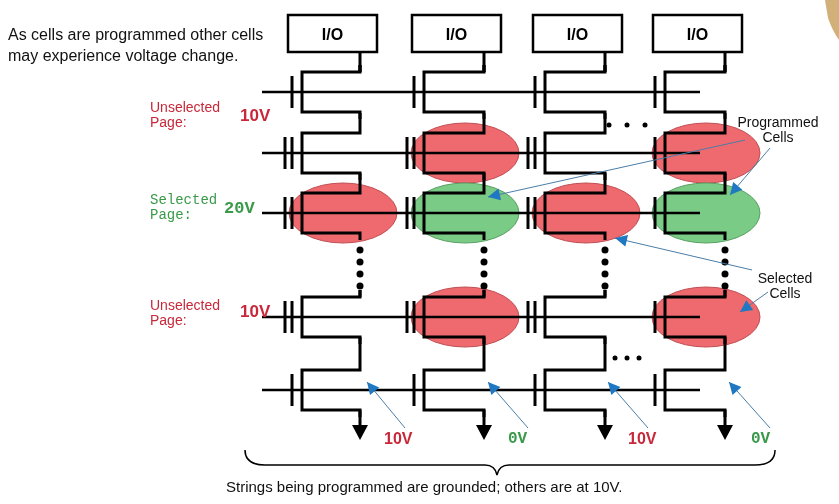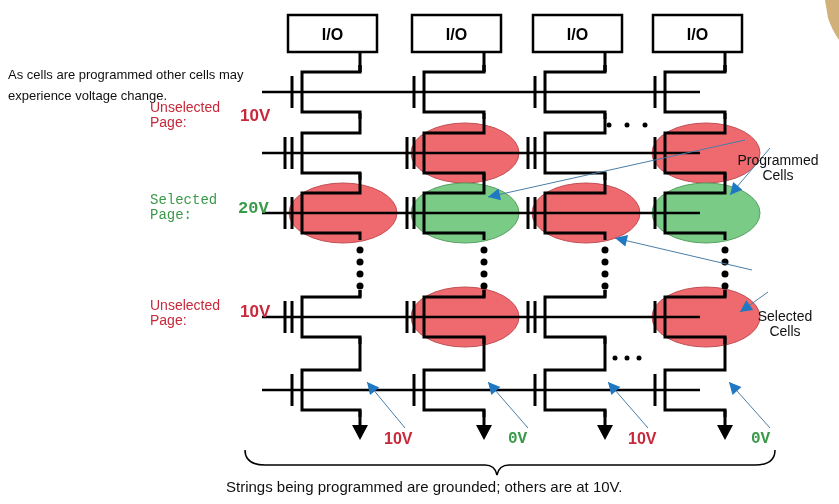--- a/index.html
+++ b/index.html
@@ -1,26 +1,26 @@
 <!DOCTYPE html>
 <html><head>
 <meta charset="utf-8">
 <style>
   html, body { margin: 0; padding: 0; background: #ffffff; }
   body { width: 839px; height: 504px; position: relative; overflow: hidden;
          font-family: "Liberation Sans", sans-serif; }
   #stage { position: absolute; left: 0; top: 0; }
   .caption { position: absolute; left: 8px; top: 24px; width: 270px;
-             font-size: 13px; line-height: 21px; color: #111; margin-top: 40px; }
+             font-size: 16px; line-height: 21px; color: #111; }
   .footer { position: absolute; left: 226px; top: 478px; font-size: 15px; color: #111; white-space: nowrap; }
   .page-label { position: absolute; text-align: left; font-size: 14px; line-height: 15px; }
   .page-label .v { position: absolute; font-weight: bold; font-size: 17px; }
   .red { color: #c8283a; }
   .green { color: #3a9a4a; font-family: Liberation Mono, monospace; }
-  .callout { position: absolute; text-align: center; font-size: 14px; line-height: 15px; color: #111; margin-top: 38px; }
+  .callout { position: absolute; text-align: center; font-size: 14px; line-height: 15px; color: #111; }
   .bl-volt { position: absolute; font-weight: bold; font-size: 16px; }
 </style>
 </head>
 <body>
 
 <svg id="stage" width="839" height="504" viewBox="0 0 839 504">
   <g id="ellipses">
       <ellipse cx="465" cy="153" rx="54" ry="30" fill="#ef6a6e" stroke="#c05055" stroke-width="1"></ellipse>
       <ellipse cx="706" cy="153" rx="54" ry="30" fill="#ef6a6e" stroke="#c05055" stroke-width="1"></ellipse>
       <ellipse cx="343" cy="213" rx="54" ry="30" fill="#ef6a6e" stroke="#c05055" stroke-width="1"></ellipse>
@@ -175,21 +175,21 @@
 <div class="caption">As cells are programmed other cells may experience voltage change.</div>
 
 <div class="page-label red" style="left:150px; top:100px; width:84px;">
   <div>Unselected</div>
   <div>Page:</div>
   <span class="v" style="left:90px; top:8px;">10V</span>
 </div>
 <div class="page-label green" style="left:150px; top:193px; width:84px;">
   <div>Selected</div>
   <div>Page:</div>
-  <span class="v" style="left:88px; top:8px;">20V</span>
+  <span class="v" style="left:74px; top:8px;">20V</span>
 </div>
 <div class="page-label red" style="left:150px; top:298px; width:84px;">
   <div>Unselected</div>
   <div>Page:</div>
   <span class="v" style="left:90px; top:6px;">10V</span>
 </div>
 
 <div class="callout" style="left:728px; top:115px; width:100px;">
   <div>Programmed</div>
   <div>Cells</div>

